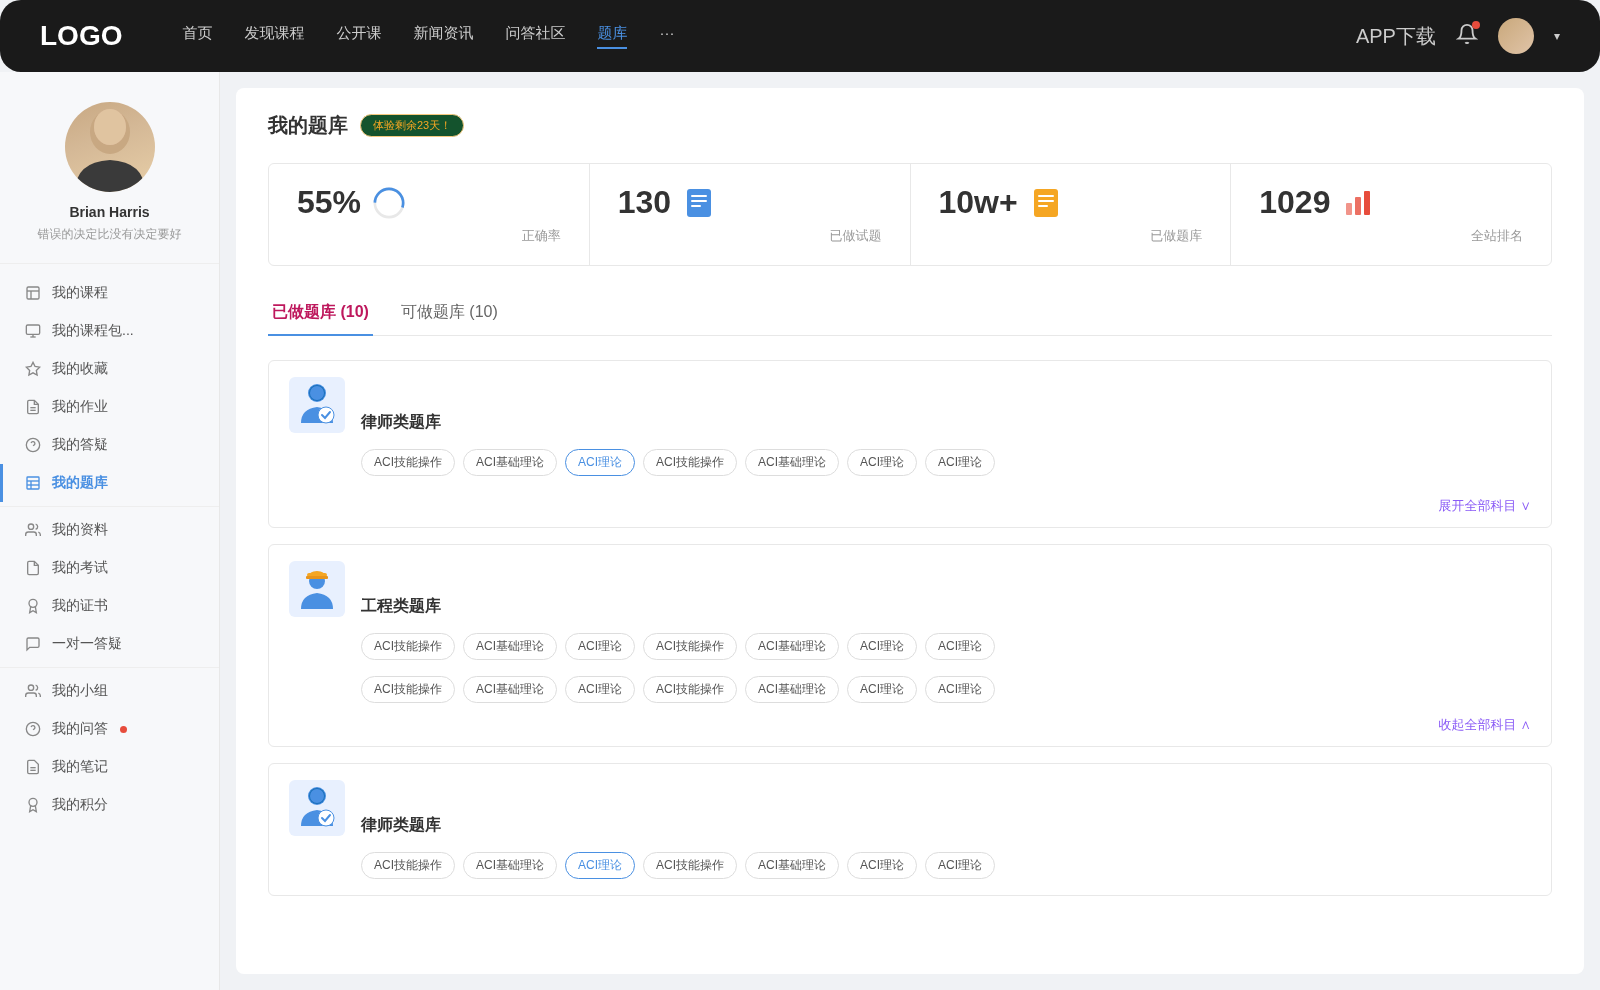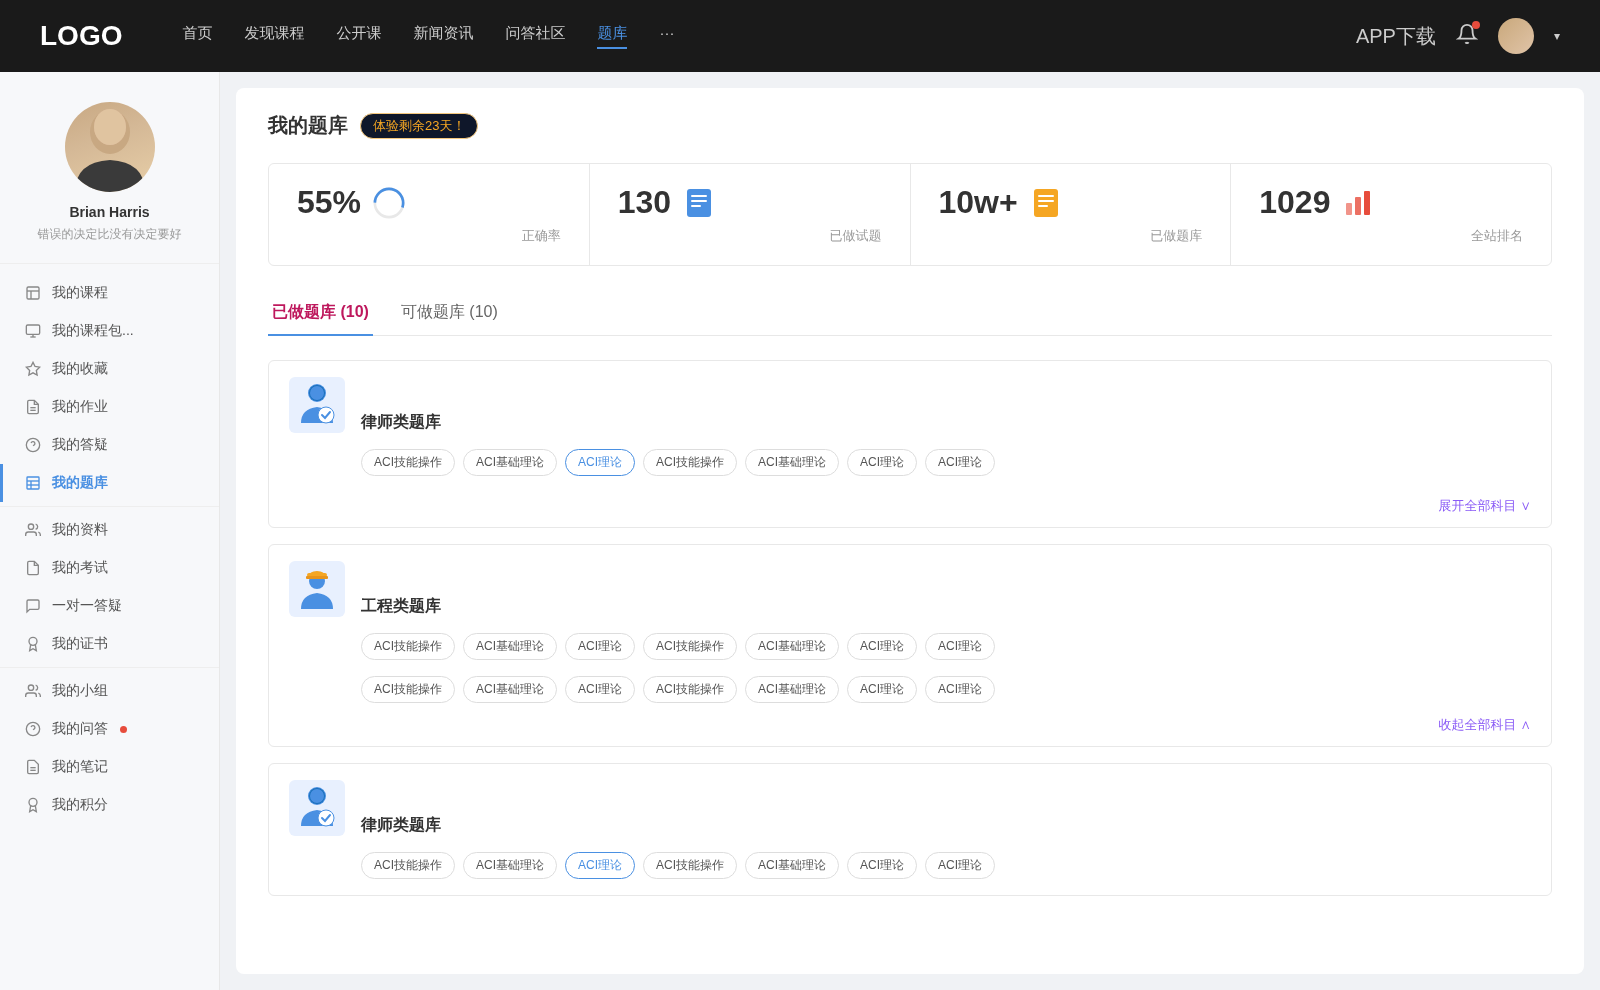--- a/index.html
+++ b/index.html
@@ -8,20 +8,21 @@
     
     .navbar {
       background: #1a1a1a;
       height: 72px;
       display: flex;
       align-items: center;
       padding: 0 40px;
       position: sticky;
       top: 0;
       z-index: 100;
+      border-radius: 21px;
     }
     .navbar-logo {
       color: white;
       font-size: 28px;
       font-weight: bold;
       margin-right: 60px;
     }
     .navbar-nav {
       display: flex;
       gap: 32px;
@@ -188,26 +189,26 @@
       align-items: center;
       gap: 12px;
       margin-bottom: 24px;
     }
     .page-title {
       font-size: 20px;
       font-weight: bold;
       color: #333;
     }
     .trial-badge {
-      background: #0f172a;
+      background: #14532d;
       color: #f5a623;
       border: 1px solid #f5c87e;
       border-radius: 20px;
       padding: 3px 12px;
-      font-size: 13px;
+      font-size: 11px;
     }
 
     
     .stats-row {
       display: flex;
       gap: 0;
       margin-bottom: 28px;
       border: 1px solid #e8e8e8;
       border-radius: 6px;
       overflow: hidden;
@@ -458,33 +459,33 @@
           <svg width="16" height="16" viewBox="0 0 24 24" fill="none" stroke="currentColor" stroke-width="2">
               <path d="M14 2H6a2 2 0 0 0-2 2v16a2 2 0 0 0 2 2h12a2 2 0 0 0 2-2V8z"></path>
               <polyline points="14 2 14 8 20 8"></polyline>
             </svg>
         </span>
         <span>我的考试</span>
       </li>
       <li class="sidebar-menu-item">
         <span class="sidebar-icon">
           <svg width="16" height="16" viewBox="0 0 24 24" fill="none" stroke="currentColor" stroke-width="2">
-              <path d="M21 15a2 2 0 0 1-2 2H7l-4 4V5a2 2 0 0 1 2-2h14a2 2 0 0 1 2 2z"></path>
-            </svg>
-        </span>
-        <span>一对一答疑</span>
-      </li>
-      <li class="sidebar-menu-item">
-        <span class="sidebar-icon">
-          <svg width="16" height="16" viewBox="0 0 24 24" fill="none" stroke="currentColor" stroke-width="2">
               <circle cx="12" cy="8" r="6"></circle>
               <path d="M15.477 12.89 17 22l-5-3-5 3 1.523-9.11"></path>
             </svg>
         </span>
         <span>我的证书</span>
+      </li>
+      <li class="sidebar-menu-item">
+        <span class="sidebar-icon">
+          <svg width="16" height="16" viewBox="0 0 24 24" fill="none" stroke="currentColor" stroke-width="2">
+              <path d="M21 15a2 2 0 0 1-2 2H7l-4 4V5a2 2 0 0 1 2-2h14a2 2 0 0 1 2 2z"></path>
+            </svg>
+        </span>
+        <span>一对一答疑</span>
       </li>
       <hr class="sidebar-divider">
       <li class="sidebar-menu-item">
         <span class="sidebar-icon">
           <svg width="16" height="16" viewBox="0 0 24 24" fill="none" stroke="currentColor" stroke-width="2">
               <path d="M17 21v-2a4 4 0 0 0-4-4H5a4 4 0 0 0-4 4v2"></path>
               <circle cx="9" cy="7" r="4"></circle>
               <path d="M23 21v-2a4 4 0 0 0-3-3.87"></path>
               <path d="M16 3.13a4 4 0 0 1 0 7.75"></path>
             </svg>

